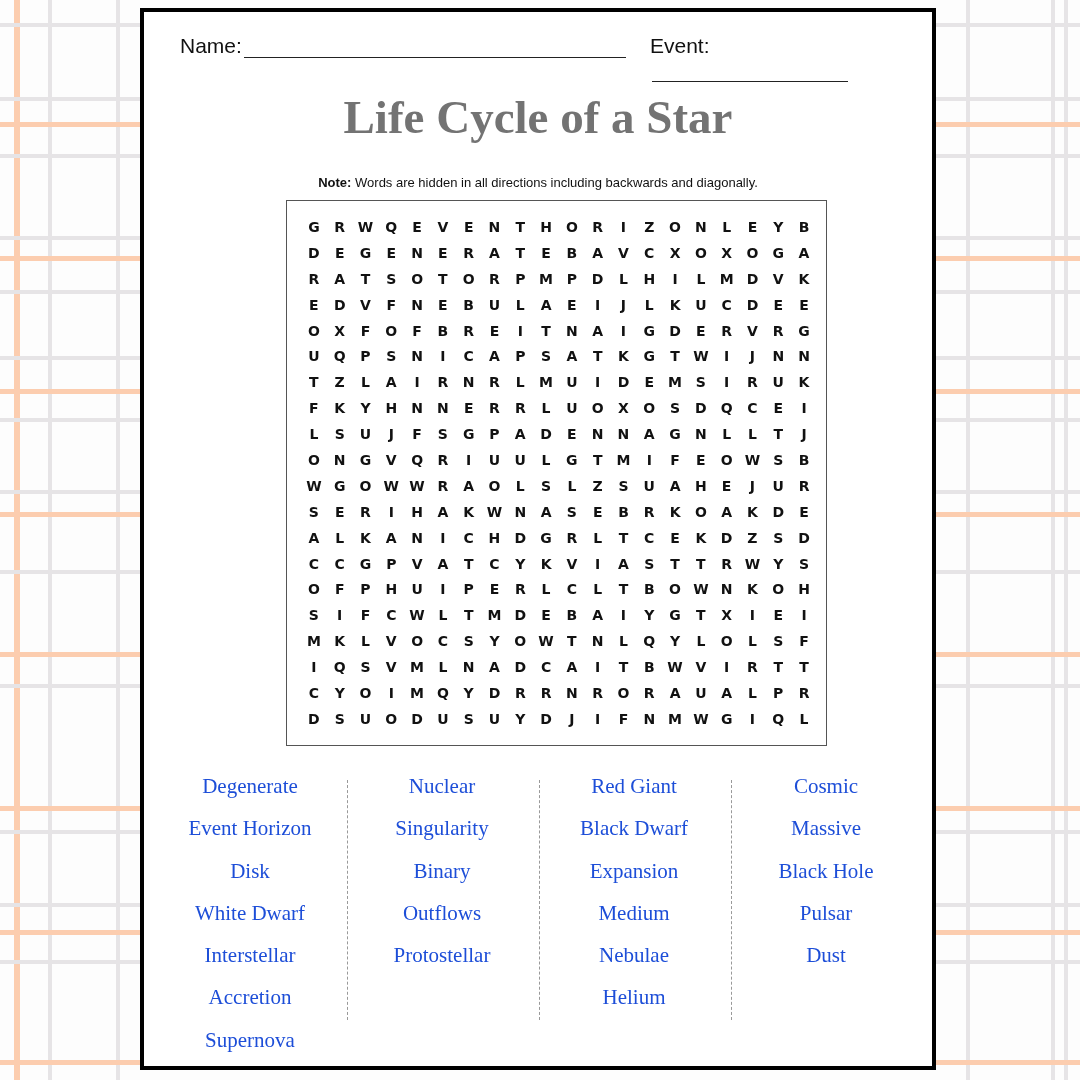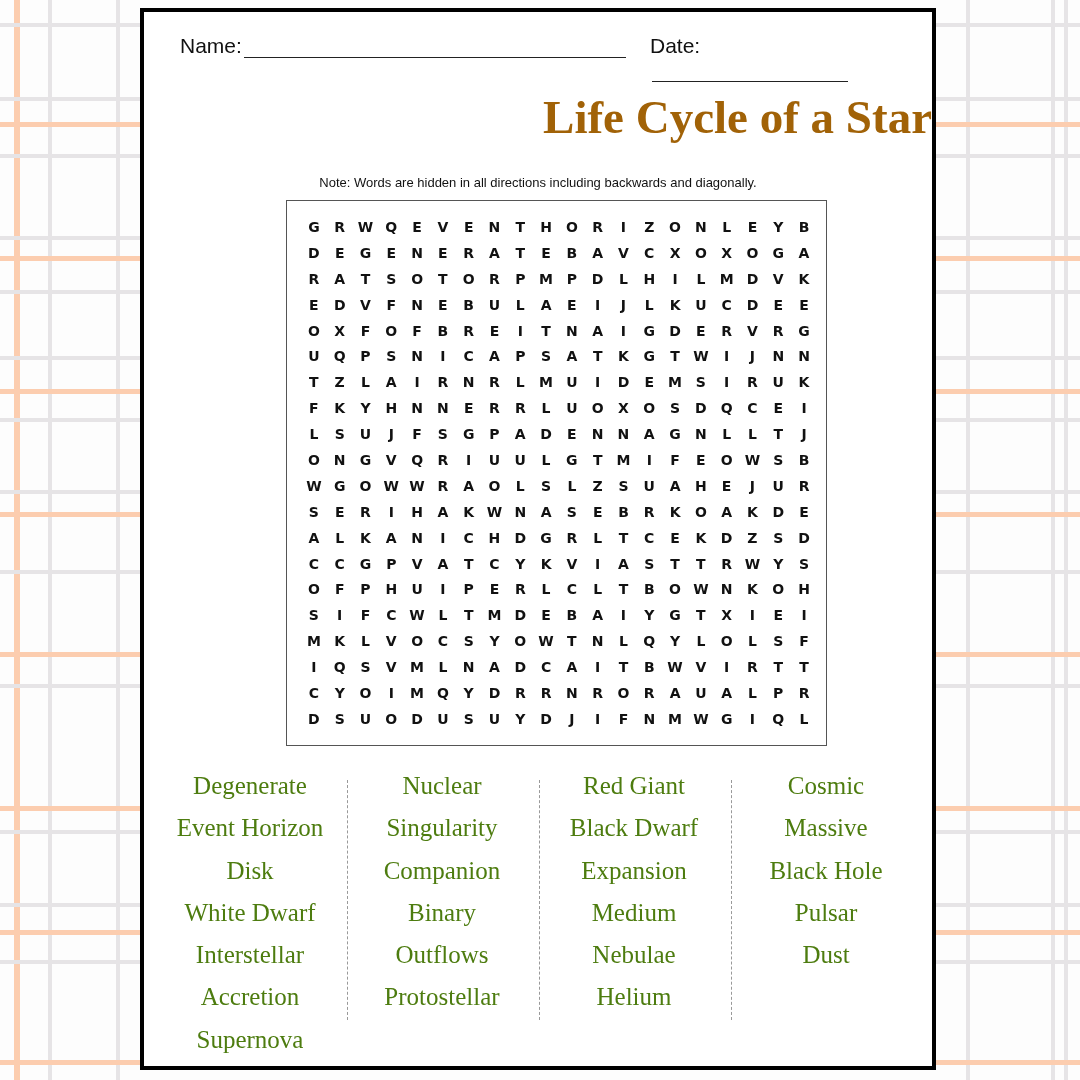--- a/index.html
+++ b/index.html
@@ -20,49 +20,49 @@
   }
   .header-row {
     position:absolute; top:22px; left:36px; right:36px; height:30px;
     font-family:"Liberation Sans", sans-serif; font-size:21px; color:#111;
   }
   .name-field { position:absolute; left:0; top:0; }
   .date-field { position:absolute; left:470px; top:0; }
   .field-line { display:inline-block; border-bottom:1.5px solid #222; vertical-align:bottom; height:20px; margin-left:2px; }
 
   .title {
-    position:absolute; top:78px; left:0; right:0; text-align:right;
-    font-family:"Liberation Serif", serif; font-weight:bold; font-size:47px; color:#a16207;
+    position:absolute; top:78px; left:0; right:0; text-align:center;
+    font-family:"Liberation Serif", serif; font-weight:bold; font-size:47px; color:#737373;
   }
   .note {
     position:absolute; top:163px; left:0; right:0; text-align:center;
     font-family:"Liberation Sans", sans-serif; font-size:13px; color:#111;
   }
-  .note b { font-weight:normal;margin-top:28px; }
+  .note b { font-weight:bold;margin-top:28px; }
 
   .grid-box {
     position:absolute; left:142px; top:188px; width:541px; height:546px;
     border:1.5px solid #555; box-sizing:border-box;
   }
   .grid {
     position:absolute; left:14px; top:14px;
     display:grid; grid-template-columns:repeat(20, 25.8px); grid-auto-rows:25.9px;
   }
   .cell {
     font-family:"DejaVu Sans", sans-serif; font-weight:bold; font-size:14px; color:#111;
     text-align:center; line-height:25.9px;
   }
 
   .words {
     position:absolute; left:10px; right:10px; top:758px; height:290px;
     display:grid; grid-template-columns:repeat(4, 1fr);
   }
   .word-col { position:relative; }
   .word {
-    font-family:"Liberation Serif", serif; font-size:25px; color:#4d7c0f;
+    font-family:"Liberation Serif", serif; font-size:21px; color:#1d4ed8;
     text-align:center; height:42.3px; line-height:32px;
   }
   .divider {
     position:absolute; left:345px; top:780px; height:240px; width:0;
     border-left:1.5px dashed #999;
   }
 </style>
 </head>
 <body>
 
@@ -95,21 +95,21 @@
   <div class="bg-line bg-h-gray" style="top:960px"></div>
   <div class="bg-line bg-h-orange" style="top:1060px"></div>
 </div>
 
 <div class="sheet">
   <div class="header-row">
     <div class="name-field">
       <span>Name:</span><span class="field-line" style="width:382px"></span>
     </div>
     <div class="date-field">
-      <span>Date:</span><span class="field-line" style="width:196px"></span>
+      <span>Event:</span><span class="field-line" style="width:196px"></span>
     </div>
   </div>
 
   <div class="title">Life Cycle of a Star</div>
 
   <div class="note">
     <b>Note:</b><span> Words are hidden in all directions including backwards and diagonally.</span>
   </div>
 
   <div class="grid-box">
@@ -523,21 +523,20 @@
         <div class="word">Event Horizon</div>
         <div class="word">Disk</div>
         <div class="word">White Dwarf</div>
         <div class="word">Interstellar</div>
         <div class="word">Accretion</div>
         <div class="word">Supernova</div>
       </div>
       <div class="word-col">
         <div class="word">Nuclear</div>
         <div class="word">Singularity</div>
-        <div class="word">Companion</div>
         <div class="word">Binary</div>
         <div class="word">Outflows</div>
         <div class="word">Protostellar</div>
       </div>
       <div class="word-col">
         <div class="word">Red Giant</div>
         <div class="word">Black Dwarf</div>
         <div class="word">Expansion</div>
         <div class="word">Medium</div>
         <div class="word">Nebulae</div>

